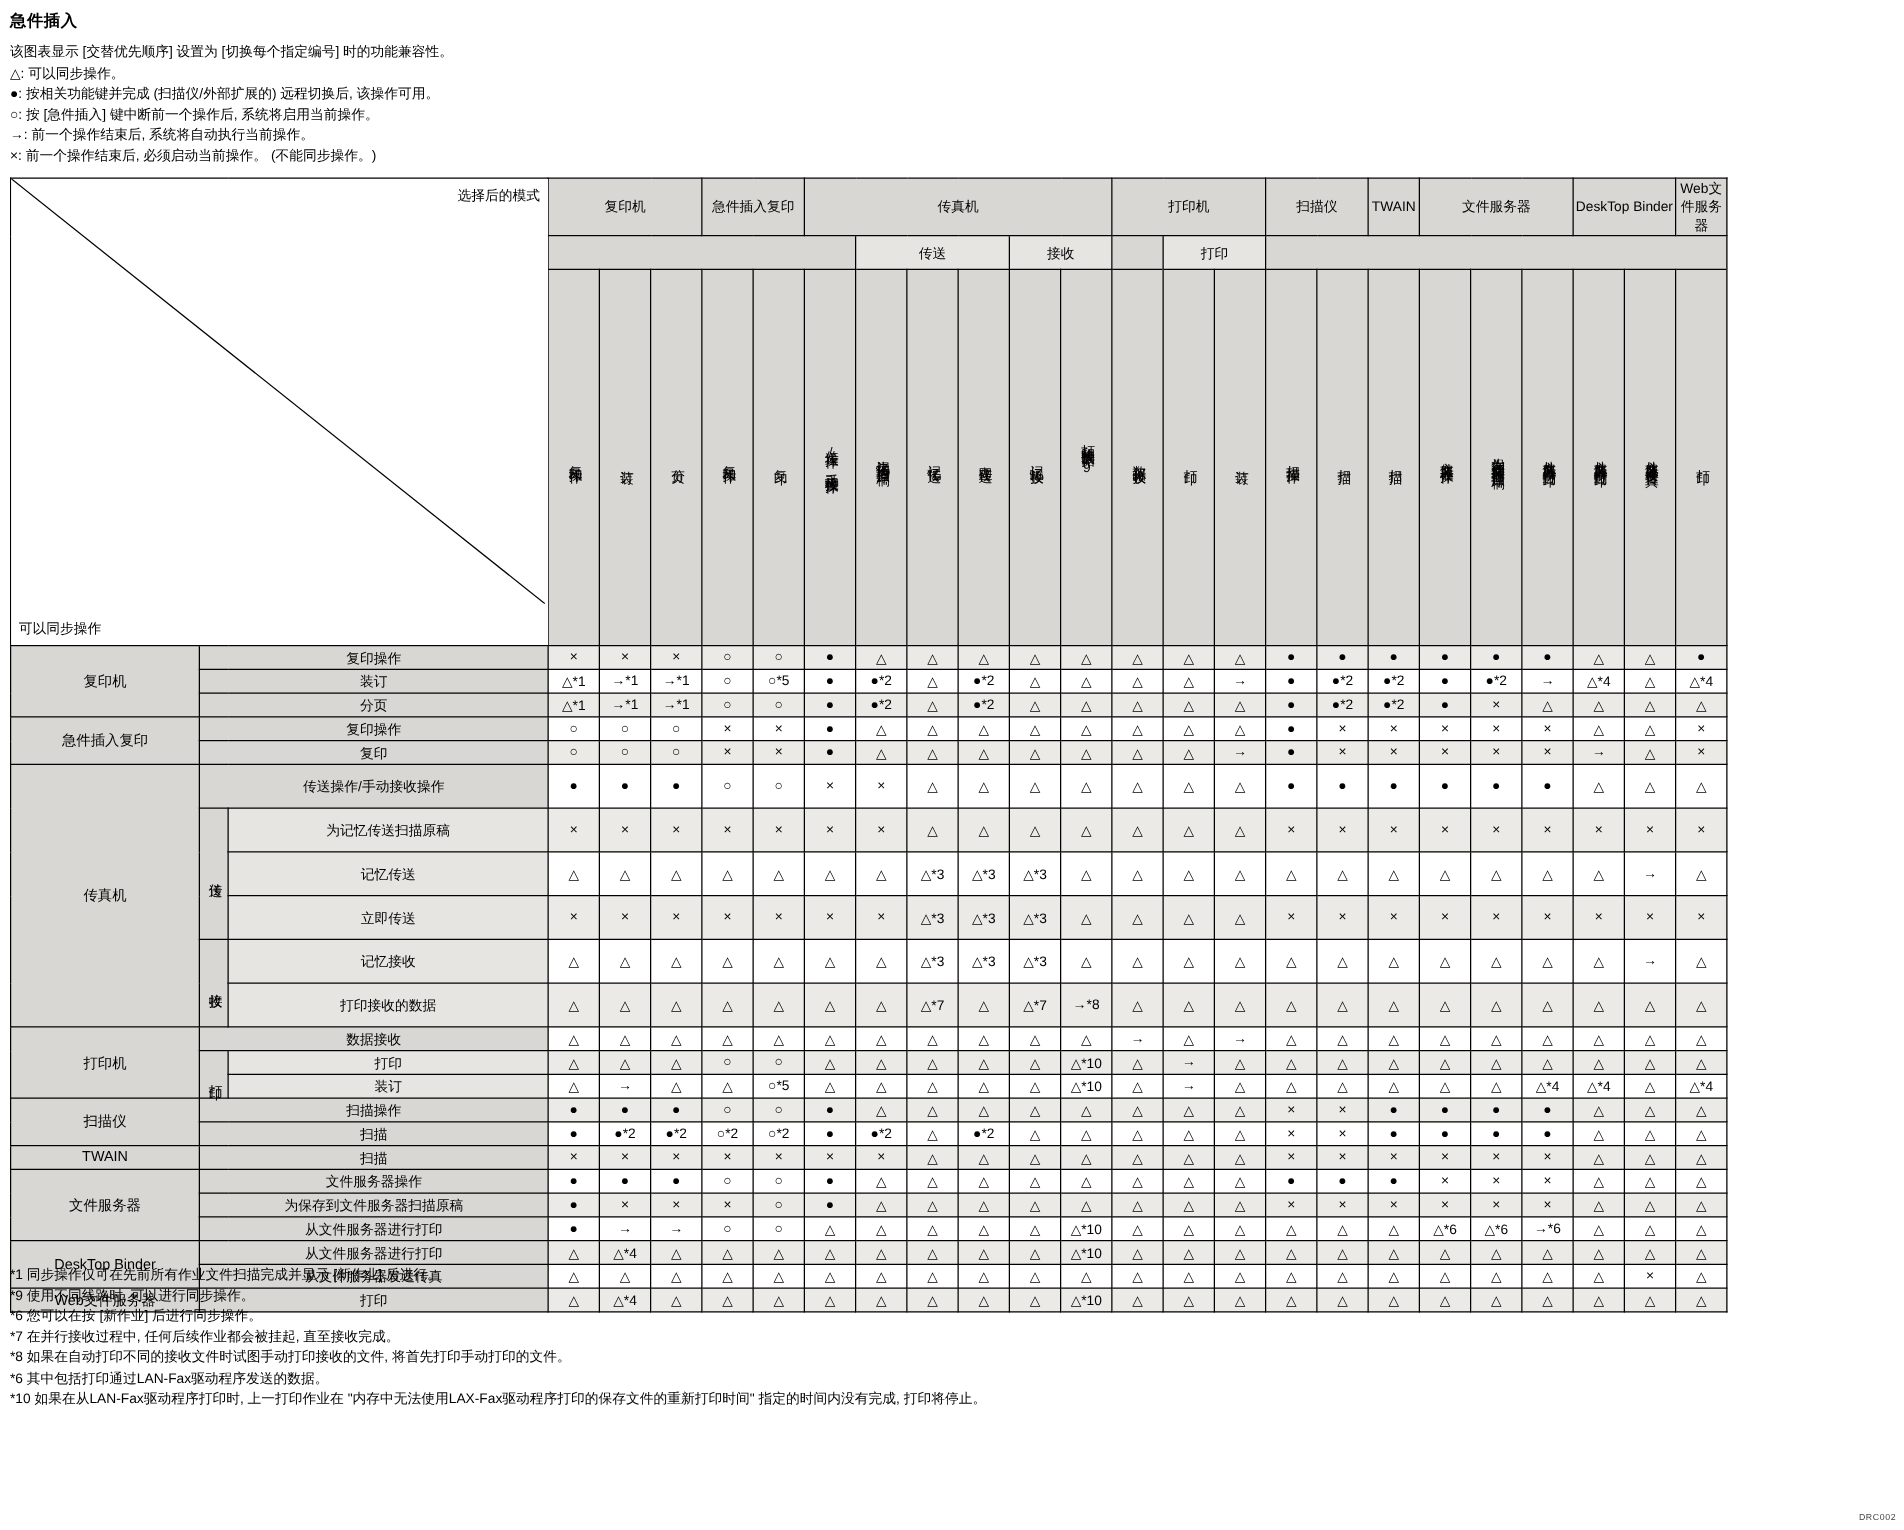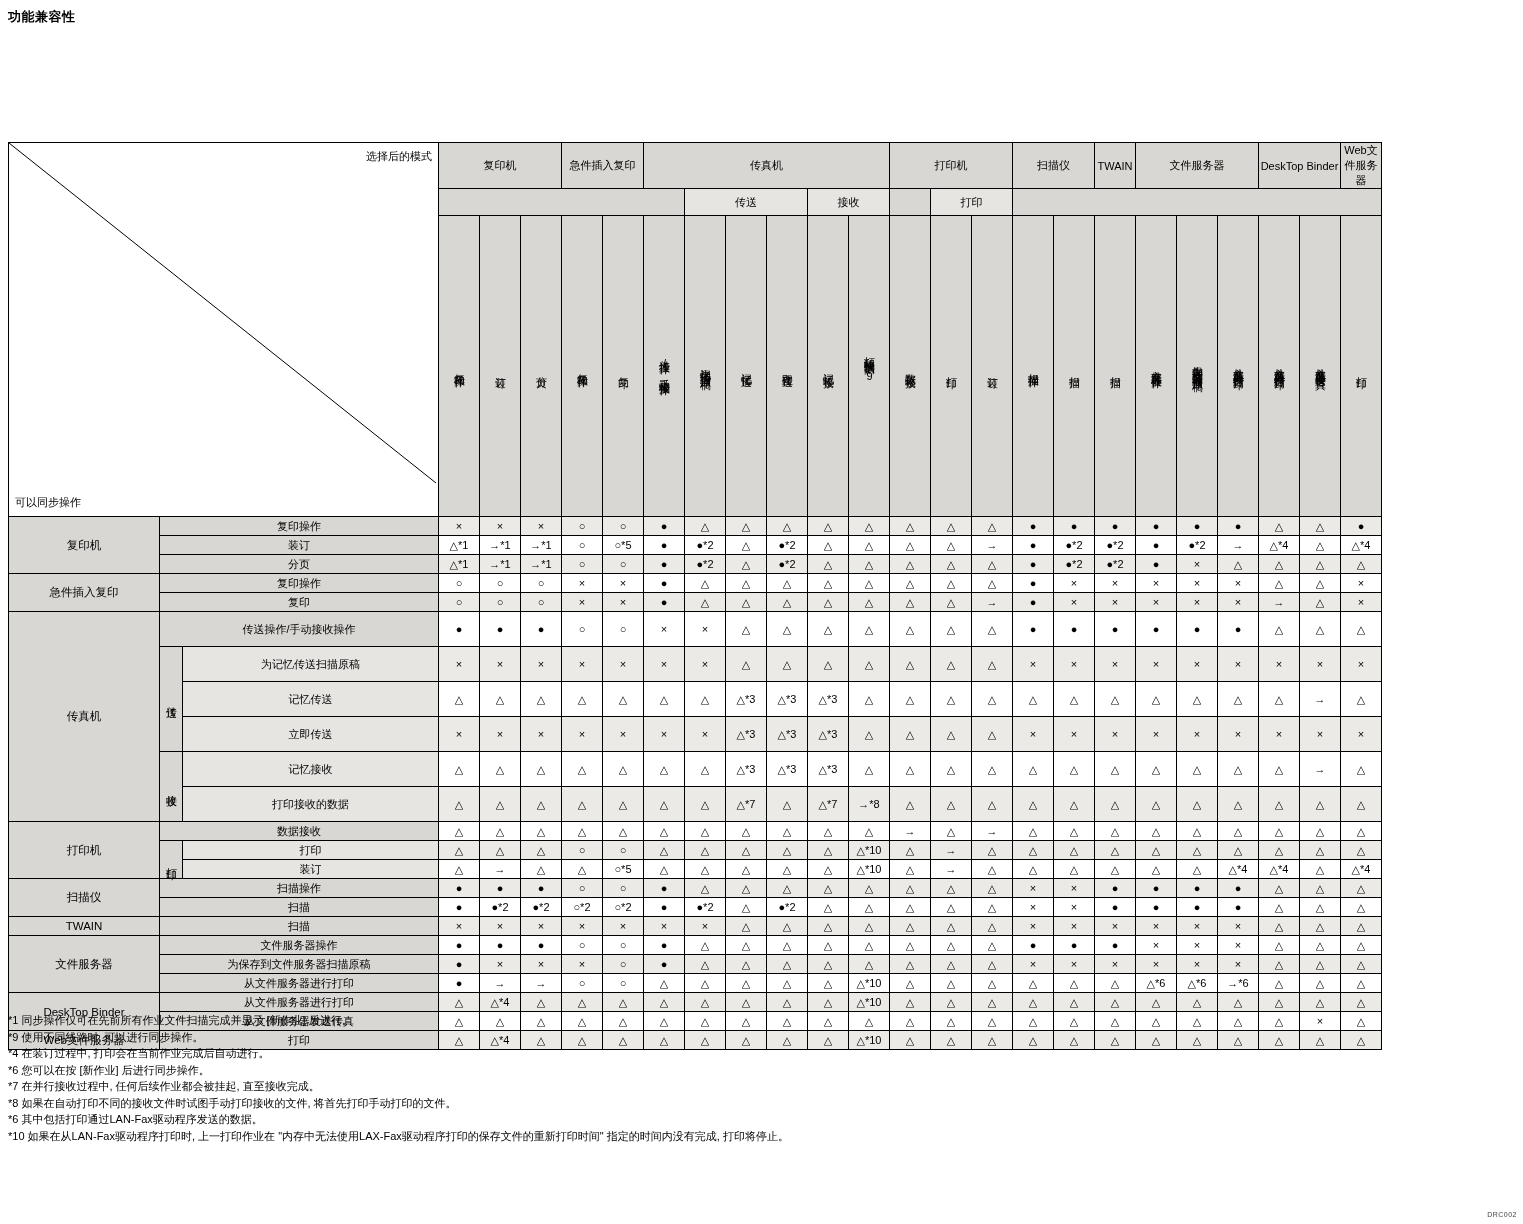--- a/index.html
+++ b/index.html
@@ -27,22 +27,30 @@
   .corner svg{position:absolute;left:0;top:0;}
   .notes{position:absolute;left:8px;top:1012px;font-size:11px;line-height:16.5px;}
   .notes div{white-space:nowrap;}
   .code{position:absolute;right:6px;bottom:6px;font-size:7px;color:#444;letter-spacing:.5px;}
 </style>
 </head>
 <body>
 
 <div class="page">
 
-  <div class="title">功能兼容性</div>
+  <div class="title">急件插入</div>
 
+  <div class="intro" id="intro">
+      <div>该图表显示 [交替优先顺序] 设置为 [切换每个指定编号] 时的功能兼容性。</div>
+      <div>△: 可以同步操作。</div>
+      <div>●: 按相关功能键并完成 (扫描仪/外部扩展的) 远程切换后, 该操作可用。</div>
+      <div>○: 按 [急件插入] 键中断前一个操作后, 系统将启用当前操作。</div>
+      <div>→: 前一个操作结束后, 系统将自动执行当前操作。</div>
+      <div>×: 前一个操作结束后, 必须启动当前操作。 (不能同步操作。)</div>
+    </div>
 
   <div class="tablewrap">
     <table class="matrix">
       <tbody id="tbody">
           <tr>
             <td class="corner" rowspan="3" colspan="3" style="width: 427px; height: 340px;">
               <svg width="427" height="340">
                 <line x1="0" y1="0" x2="427" y2="340" stroke="#000" stroke-width="1"></line>
               </svg>
               <span class="sel-after">选择后的模式</span>
@@ -701,21 +709,20 @@
             <td class="cell shade" style="width: 40px;">△</td>
             <td class="cell shade" style="width: 40px;">△</td>
           </tr>
         </tbody>
     </table>
   </div>
 
   <div class="notes" id="notes">
       <div>*1 同步操作仅可在先前所有作业文件扫描完成并显示 [新作业] 后进行。</div>
       <div>*9 使用不同线路时, 可以进行同步操作。</div>
-      <div>*4 在装订过程中, 打印会在当前作业完成后自动进行。</div>
       <div>*6 您可以在按 [新作业] 后进行同步操作。</div>
       <div>*7 在并行接收过程中, 任何后续作业都会被挂起, 直至接收完成。</div>
       <div>*8 如果在自动打印不同的接收文件时试图手动打印接收的文件, 将首先打印手动打印的文件。</div>
       <div>*6 其中包括打印通过LAN-Fax驱动程序发送的数据。</div>
       <div>*10 如果在从LAN-Fax驱动程序打印时, 上一打印作业在 "内存中无法使用LAX-Fax驱动程序打印的保存文件的重新打印时间" 指定的时间内没有完成, 打印将停止。</div>
     </div>
 
   <div class="code">DRC002</div>
 </div>
 

